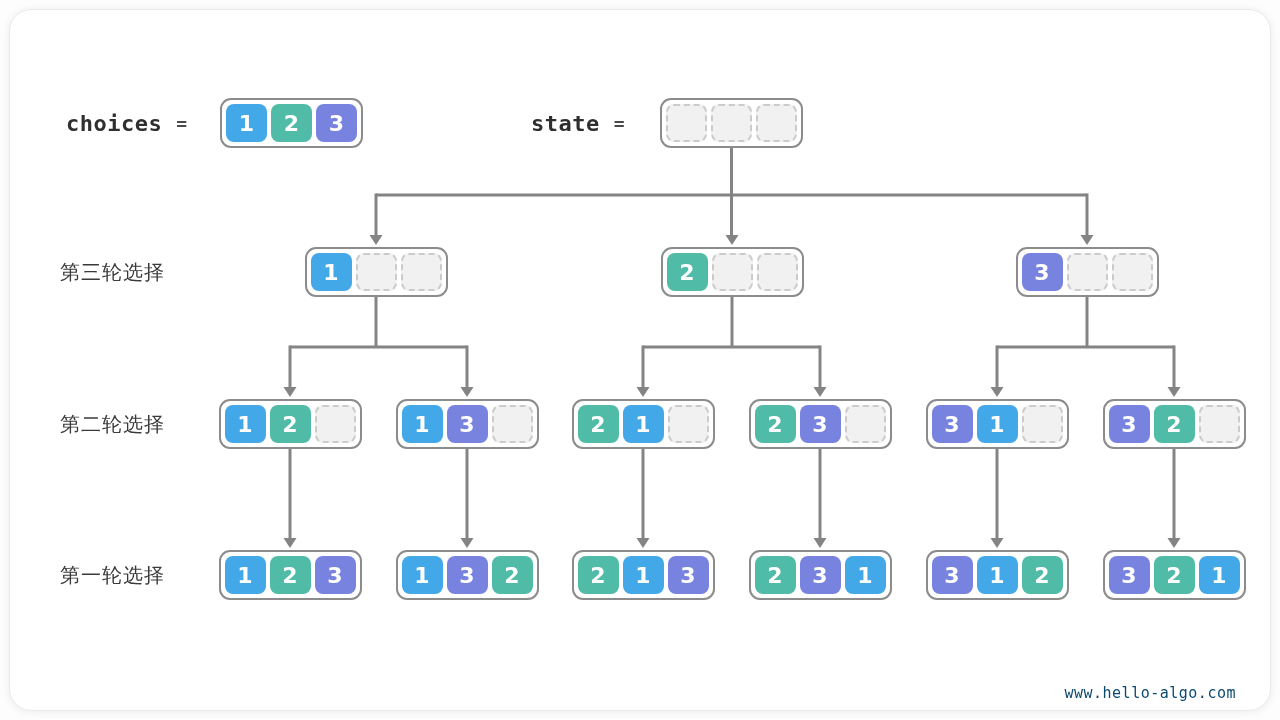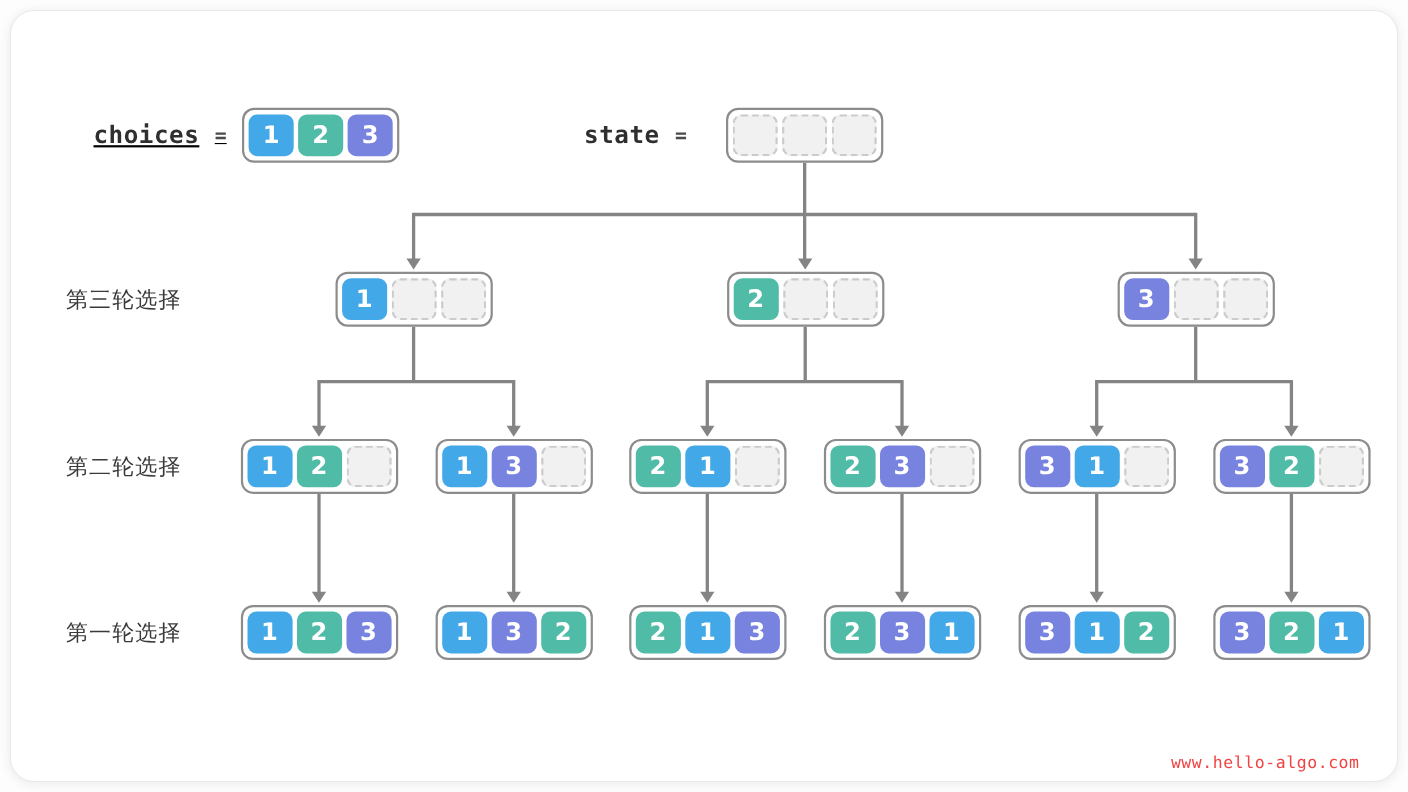--- a/index.html
+++ b/index.html
@@ -20,21 +20,21 @@
           background:#ffffff; border:2px solid #8c8c8c; border-radius:11px;
           width:143px; height:50px; }
   .cell { width:41px; height:38px; border-radius:8px; display:flex;
           align-items:center; justify-content:center;
           font-size:22px; font-weight:bold; color:#ffffff; }
   .cell.empty { background:#f1f1f1; border:2px dashed #cbcbcb; }
   .row-label { position:absolute; left:50px; font-size:20px; color:#3a3a3a;
                height:28px; line-height:28px; letter-spacing:1px; }
   .watermark { position:absolute; right:34px; top:674px;
                font-family:"DejaVu Sans Mono","Liberation Mono",monospace;
-               font-size:15px; color:#ef4444; letter-spacing:0.5px; }
+               font-size:15px; color:#0c4a6e; letter-spacing:0.5px; }
 </style>
 </head>
 <body>
 
 <div class="canvas">
   <div class="card">
     <svg class="connectors" id="connectors" viewBox="0 0 1280 720">
         <g fill="none" stroke="#848484" stroke-width="3">
           <path d="M721.5 138 V229"></path>
           <path d="M366 185 H1077"></path>
@@ -71,21 +71,21 @@
           <polygon points="1157.5,377 1170.5,377 1164,387"></polygon>
           <polygon points="273.5,528 286.5,528 280,538"></polygon>
           <polygon points="450.5,528 463.5,528 457,538"></polygon>
           <polygon points="626.5,528 639.5,528 633,538"></polygon>
           <polygon points="803.5,528 816.5,528 810,538"></polygon>
           <polygon points="980.5,528 993.5,528 987,538"></polygon>
           <polygon points="1157.5,528 1170.5,528 1164,538"></polygon>
         </g>
       </svg>
 
-    <div class="hgroup" style="left:75px; top:88px;text-decoration:underline;">
+    <div class="hgroup" style="left:56px; top:88px;">
       <span class="kw">choices</span>
       <span class="eq">=</span>
     </div>
     <div class="abox" style="left: 210px; top: 88px;">
         <div class="cell" style="background: rgb(66, 168, 232);">1</div>
         <div class="cell" style="background: rgb(80, 187, 167);">2</div>
         <div class="cell" style="background: rgb(120, 131, 223);">3</div>
       </div>
       <div id="choices-box-slot"></div>
 

